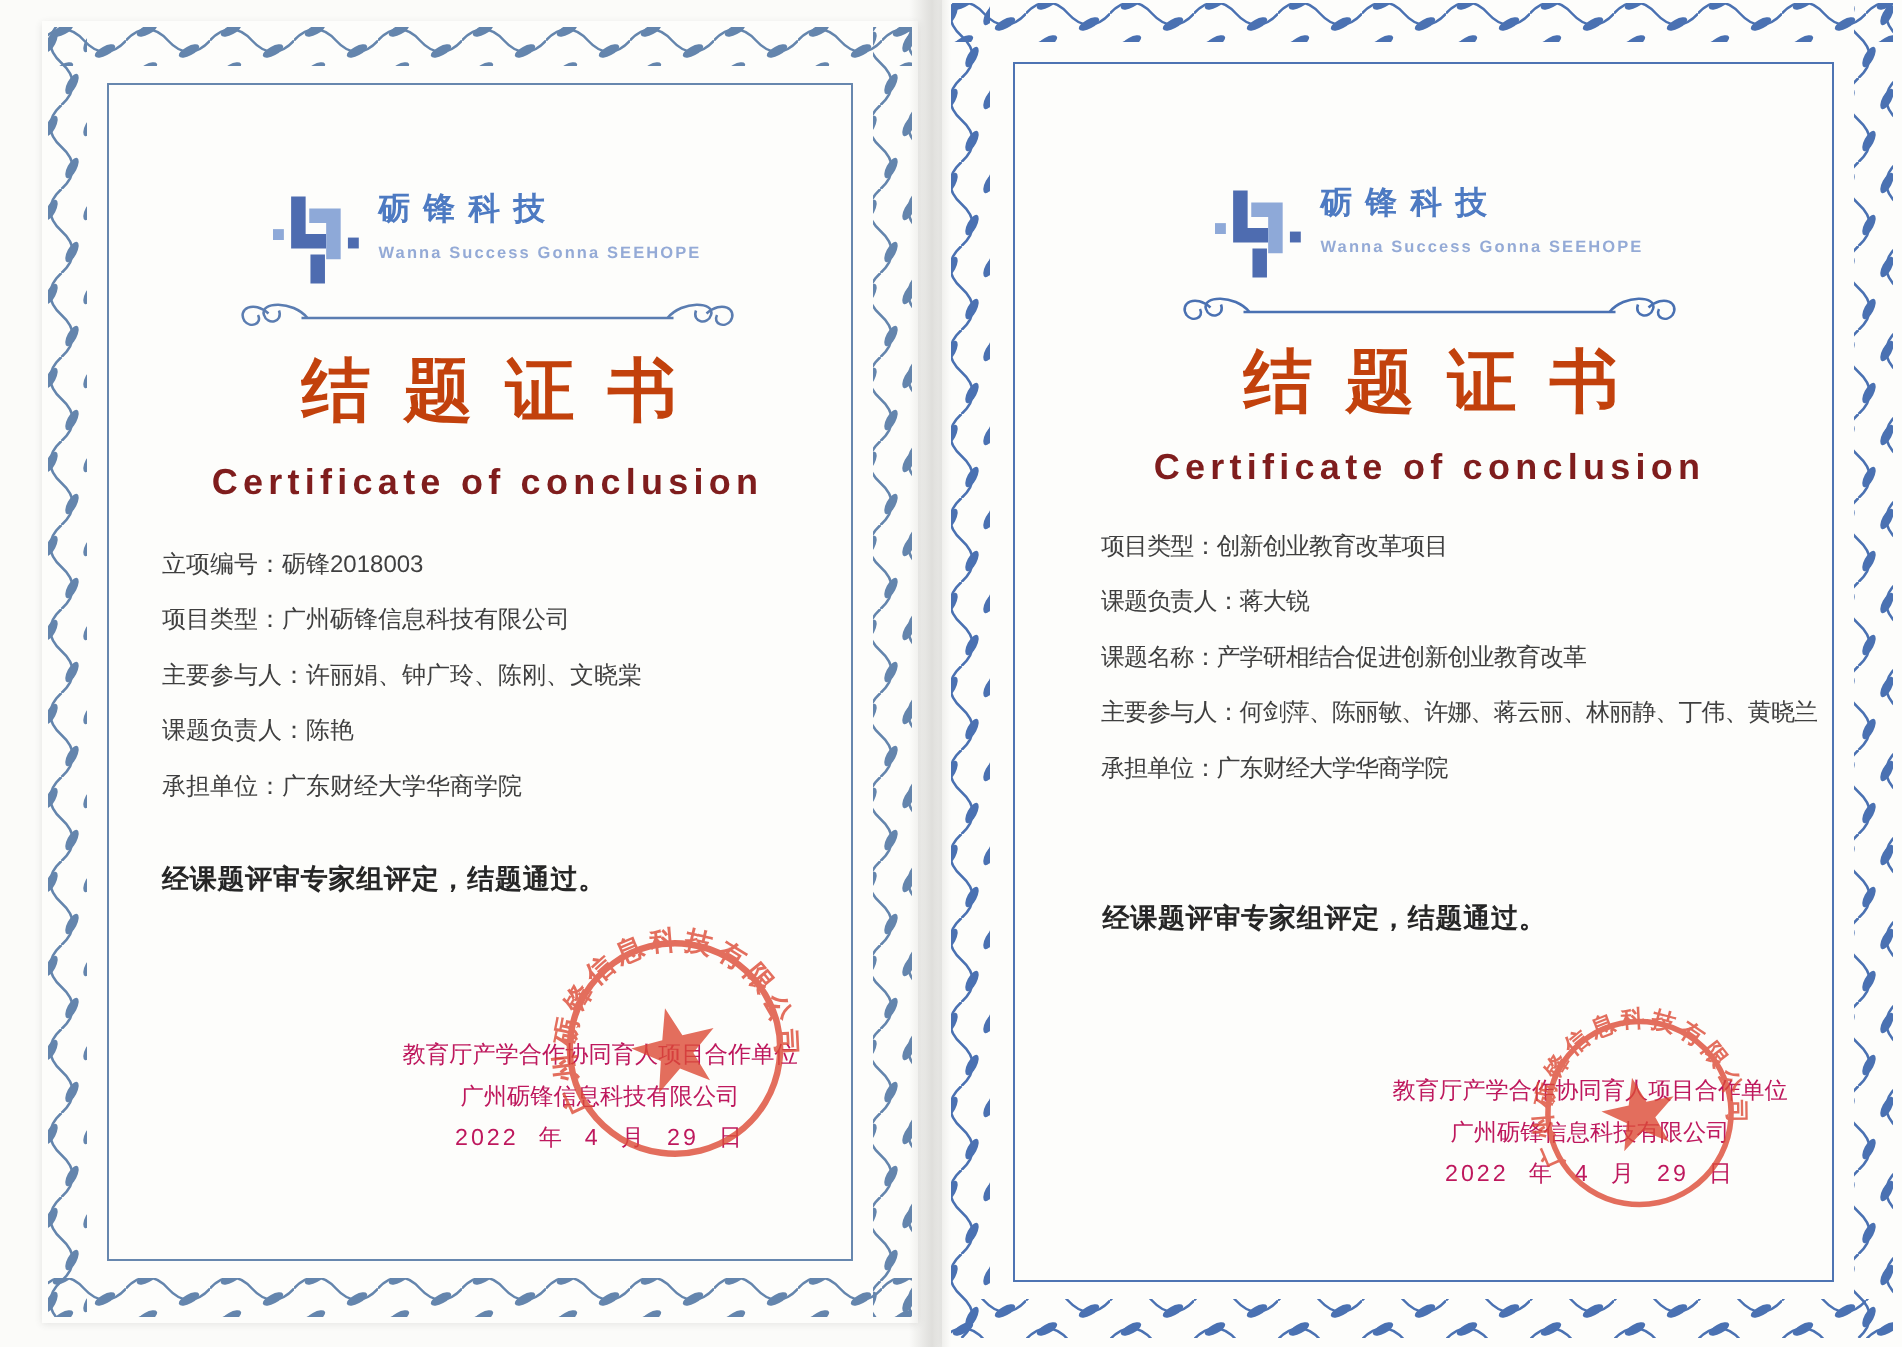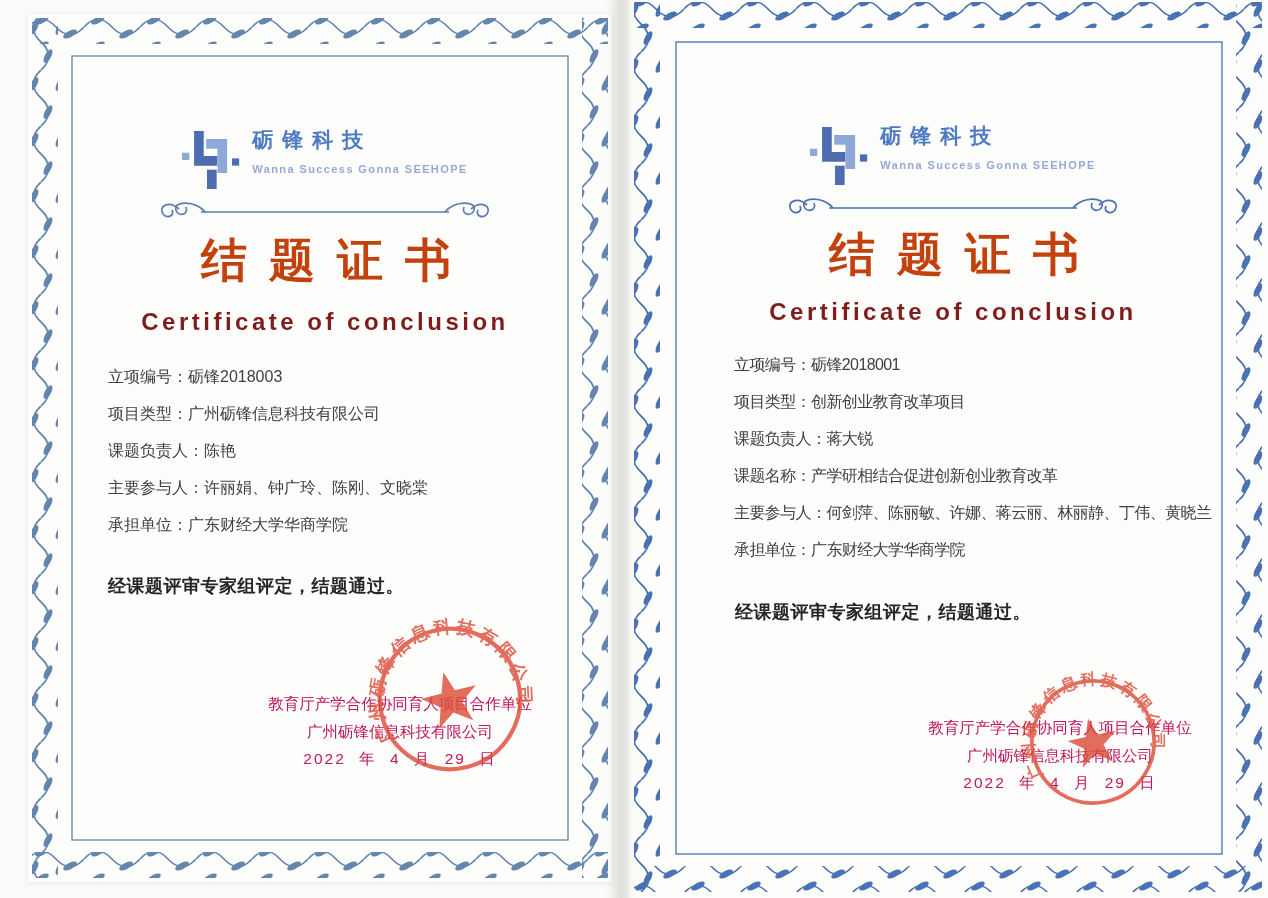--- a/index.html
+++ b/index.html
@@ -149,24 +149,24 @@
     <div class="cert-subtitle">Certificate of conclusion</div>
 
     <div class="fields">
       <div class="field-row">
         <span class="field-label">立项编号：</span><span class="field-value">砺锋2018003</span>
       </div>
       <div class="field-row">
         <span class="field-label">项目类型：</span><span class="field-value">广州砺锋信息科技有限公司</span>
       </div>
       <div class="field-row">
+        <span class="field-label">主要参与人：</span><span class="field-value">许丽娟、钟广玲、陈刚、文晓棠</span>
+      </div>
+      <div class="field-row">
         <span class="field-label">课题负责人：</span><span class="field-value">陈艳</span>
-      </div>
-      <div class="field-row">
-        <span class="field-label">主要参与人：</span><span class="field-value">许丽娟、钟广玲、陈刚、文晓棠</span>
       </div>
       <div class="field-row">
         <span class="field-label">承担单位：</span><span class="field-value">广东财经大学华商学院</span>
       </div>
     </div>
 
     <div class="conclusion">经课题评审专家组评定，结题通过。</div>
 
     <div class="footer">
       <div class="footer-line">教育厅产学合作协同育人项目合作单位</div>
@@ -238,23 +238,20 @@
           </g>
         </g>
       </svg>
     </div>
 
     <div class="cert-title">结题证书</div>
     <div class="cert-subtitle">Certificate of conclusion</div>
 
     <div class="fields">
       <div class="field-row">
-        <span class="field-label">立项编号：</span><span class="field-value">砺锋2018001</span>
-      </div>
-      <div class="field-row">
         <span class="field-label">项目类型：</span><span class="field-value">创新创业教育改革项目</span>
       </div>
       <div class="field-row">
         <span class="field-label">课题负责人：</span><span class="field-value">蒋大锐</span>
       </div>
       <div class="field-row">
         <span class="field-label">课题名称：</span><span class="field-value">产学研相结合促进创新创业教育改革</span>
       </div>
       <div class="field-row">
         <span class="field-label">主要参与人：</span><span class="field-value">何剑萍、陈丽敏、许娜、蒋云丽、林丽静、丁伟、黄晓兰</span>

